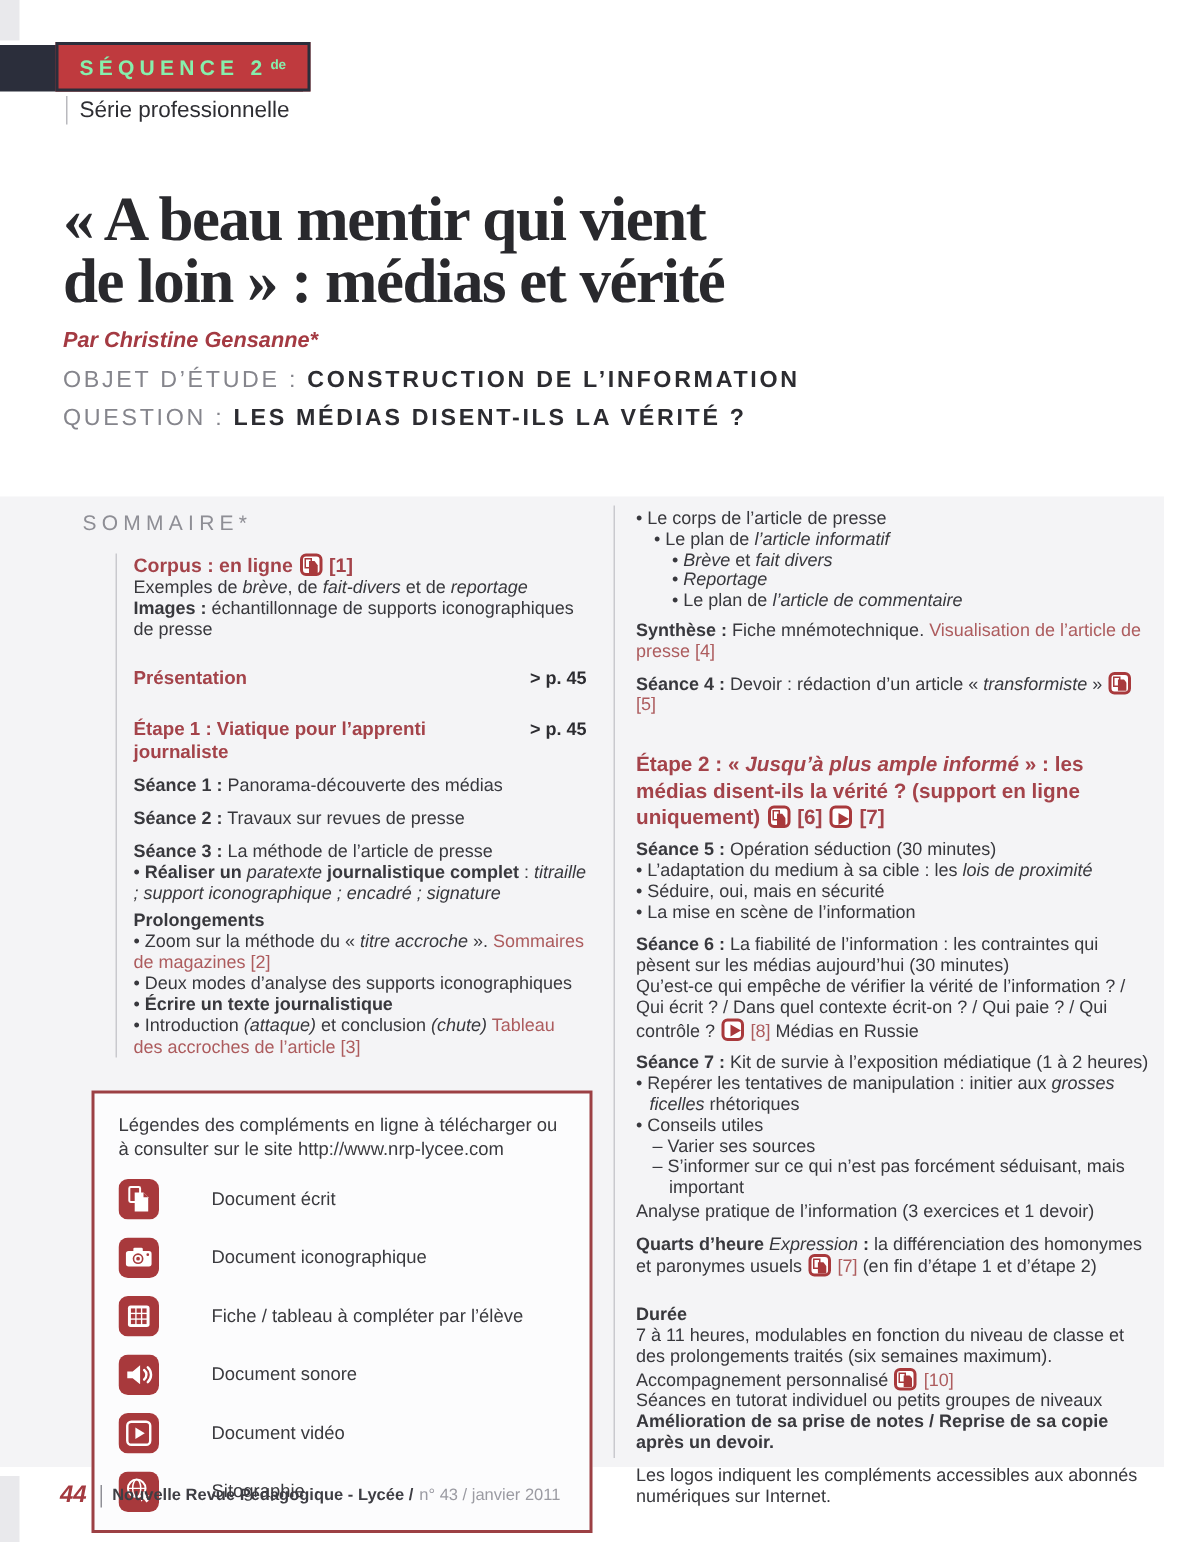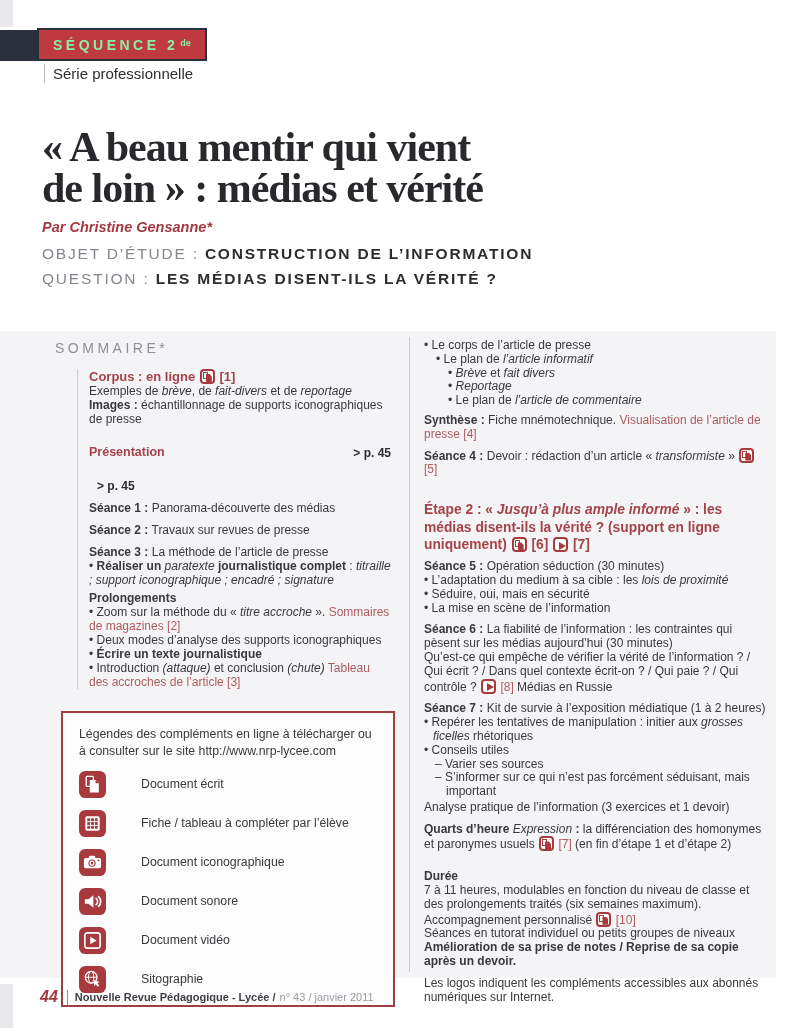--- a/index.html
+++ b/index.html
@@ -40,21 +40,21 @@
   .col-divider{position:absolute;left:409px;top:6px;height:635px;width:1px;background:var(--line)}
 
   .col-left{position:absolute;left:55px;top:9px;width:336px}
   .som-heading{font-size:14px;letter-spacing:3.5px;color:#8e8e95}
   .som-body{margin-left:22px;margin-top:13px;border-left:1px solid var(--line);padding-left:11px;
     font-size:12px;line-height:1.17;color:var(--ink)}
   .ln{margin:0}
   .h13{font-size:13px}
   .mt2{margin-top:2px}.mt4{margin-top:4px}.mt6{margin-top:6px}.mt8{margin-top:8px}
   .mt18{margin-top:18px}.mt20{margin-top:19px}.mt26{margin-top:24px}
-  .row{display:flex;justify-content:space-between;align-items:center;font-size:12.5px}
+  .row{display:flex;justify-content:space-between;align-items:flex-start;font-size:12.5px}
   .pref{font-weight:bold;color:#2c2c31;font-size:12px;white-space:nowrap;margin-left:8px}
   .hang{padding-left:9px;text-indent:-9px}
   .b1{margin-left:12px}
   .b2{margin-left:24px}
   .dash{margin-left:11px;padding-left:11px;text-indent:-11px}
 
   .col-right{position:absolute;left:424px;top:8px;width:344px;font-size:12px;line-height:1.15;color:var(--ink)}
   .etape2{font-size:13.8px;line-height:1.28}
 
   .s-b{font-weight:bold}
@@ -123,20 +123,21 @@
       <div class="som-heading">SOMMAIRE*</div>
       <div class="som-body">
         <p class="ln h13"><span class="s-rb">Corpus : en ligne </span><span class="inline-icon doc"><i class="pg-back"></i><i class="pg-front"></i></span><span class="s-rb"> [1]</span></p>
         <p class="ln"><span>Exemples de </span><span class="s-i">brève</span><span>, de </span><span class="s-i">fait-divers</span><span> et de </span><span class="s-i">reportage</span></p>
         <p class="ln"><span class="s-b">Images :</span><span> échantillonnage de supports iconographiques de presse</span></p>
         <div class="row mt20">
           <span><span class="s-rb">Présentation</span></span>
           <span class="pref">&gt; p. 45</span>
         </div>
         <div class="row mt20">
+          <span><span class="s-rb">Étape 1 : Viatique pour l’apprenti journaliste</span></span>
           <span class="pref">&gt; p. 45</span>
         </div>
         <p class="ln mt8"><span class="s-b">Séance 1 :</span><span> Panorama-découverte des médias</span></p>
         <p class="ln mt8"><span class="s-b">Séance 2 :</span><span> Travaux sur revues de presse</span></p>
         <p class="ln mt8"><span class="s-b">Séance 3 :</span><span> La méthode de l’article de presse</span></p>
         <p class="ln"><span>• </span><span class="s-b">Réaliser un </span><span class="s-bi">paratexte</span><span class="s-b"> journalistique complet</span><span> : </span><span class="s-i">titraille ; support iconographique ; encadré ; signature</span></p>
         <p class="ln mt4"><span class="s-b">Prolongements</span></p>
         <p class="ln"><span>• Zoom sur la méthode du « </span><span class="s-i">titre accroche</span><span> ». </span><span class="s-r">Sommaires de magazines [2]</span></p>
         <p class="ln"><span>• Deux modes d’analyse des supports iconographiques</span></p>
         <p class="ln"><span>• </span><span class="s-b">Écrire un texte journalistique</span></p>
@@ -146,49 +147,49 @@
       <div class="legend-box">
         <div class="legend-title">Légendes des compléments en ligne à télécharger ou à consulter sur le site http://www.nrp-lycee.com</div>
         <div class="legend-row">
           <svg viewBox="0 0 30 30">
               <rect width="30" height="30" rx="7" fill="#a8393c"></rect>
               <rect x="8" y="6" width="8" height="11" rx="1" fill="none" stroke="#fff" stroke-width="1.5"></rect>
               <path d="M12 10 h6.5 l3.5 3.5 V24 h-10 z" fill="#fff"></path>
               <path d="M18.5 10 l3.5 3.5 h-3.5 z" fill="#a8393c"></path>
             </svg>
           <span class="legend-label">Document écrit</span>
+        </div>
+        <div class="legend-row">
+          <svg viewBox="0 0 30 30">
+              <rect width="30" height="30" rx="7" fill="#a8393c"></rect>
+              <rect x="11" y="7.5" width="7" height="4" rx="1" fill="#fff"></rect>
+              <rect x="5.5" y="10" width="19" height="11.5" rx="2" fill="#fff"></rect>
+              <circle cx="14.5" cy="15.7" r="4" fill="#a8393c"></circle>
+              <circle cx="14.5" cy="15.7" r="2.1" fill="none" stroke="#fff" stroke-width="1.4"></circle>
+              <circle cx="21.7" cy="12.7" r="1" fill="#a8393c"></circle>
+            </svg>
+          <span class="legend-label">Document iconographique</span>
         </div>
         <div class="legend-row">
           <svg viewBox="0 0 30 30">
               <rect width="30" height="30" rx="7" fill="#a8393c"></rect>
               <rect x="7" y="7" width="16" height="16" rx="2" fill="#fff"></rect>
               <g fill="#a8393c">
                 <rect x="9.2" y="9.2" width="3.2" height="3.2"></rect>
                 <rect x="13.4" y="9.2" width="3.2" height="3.2"></rect>
                 <rect x="17.6" y="9.2" width="3.2" height="3.2"></rect>
                 <rect x="9.2" y="13.4" width="3.2" height="3.2"></rect>
                 <rect x="13.4" y="13.4" width="3.2" height="3.2"></rect>
                 <rect x="17.6" y="13.4" width="3.2" height="3.2"></rect>
                 <rect x="9.2" y="17.6" width="3.2" height="3.2"></rect>
                 <rect x="13.4" y="17.6" width="3.2" height="3.2"></rect>
                 <rect x="17.6" y="17.6" width="3.2" height="3.2"></rect>
               </g>
             </svg>
           <span class="legend-label">Fiche / tableau à compléter par l’élève</span>
-        </div>
-        <div class="legend-row">
-          <svg viewBox="0 0 30 30">
-              <rect width="30" height="30" rx="7" fill="#a8393c"></rect>
-              <rect x="11" y="7.5" width="7" height="4" rx="1" fill="#fff"></rect>
-              <rect x="5.5" y="10" width="19" height="11.5" rx="2" fill="#fff"></rect>
-              <circle cx="14.5" cy="15.7" r="4" fill="#a8393c"></circle>
-              <circle cx="14.5" cy="15.7" r="2.1" fill="none" stroke="#fff" stroke-width="1.4"></circle>
-              <circle cx="21.7" cy="12.7" r="1" fill="#a8393c"></circle>
-            </svg>
-          <span class="legend-label">Document iconographique</span>
         </div>
         <div class="legend-row">
           <svg viewBox="0 0 30 30">
               <rect width="30" height="30" rx="7" fill="#a8393c"></rect>
               <path d="M6.5 12.5 h4 l5.5 -4.5 v14 l-5.5 -4.5 h-4 z" fill="#fff"></path>
               <path d="M19 11.5 a4.5 4.5 0 0 1 0 7" stroke="#fff" stroke-width="1.8" fill="none" stroke-linecap="round"></path>
               <path d="M21.7 9.5 a7.5 7.5 0 0 1 0 11" stroke="#fff" stroke-width="1.8" fill="none" stroke-linecap="round"></path>
             </svg>
           <span class="legend-label">Document sonore</span>
         </div>

